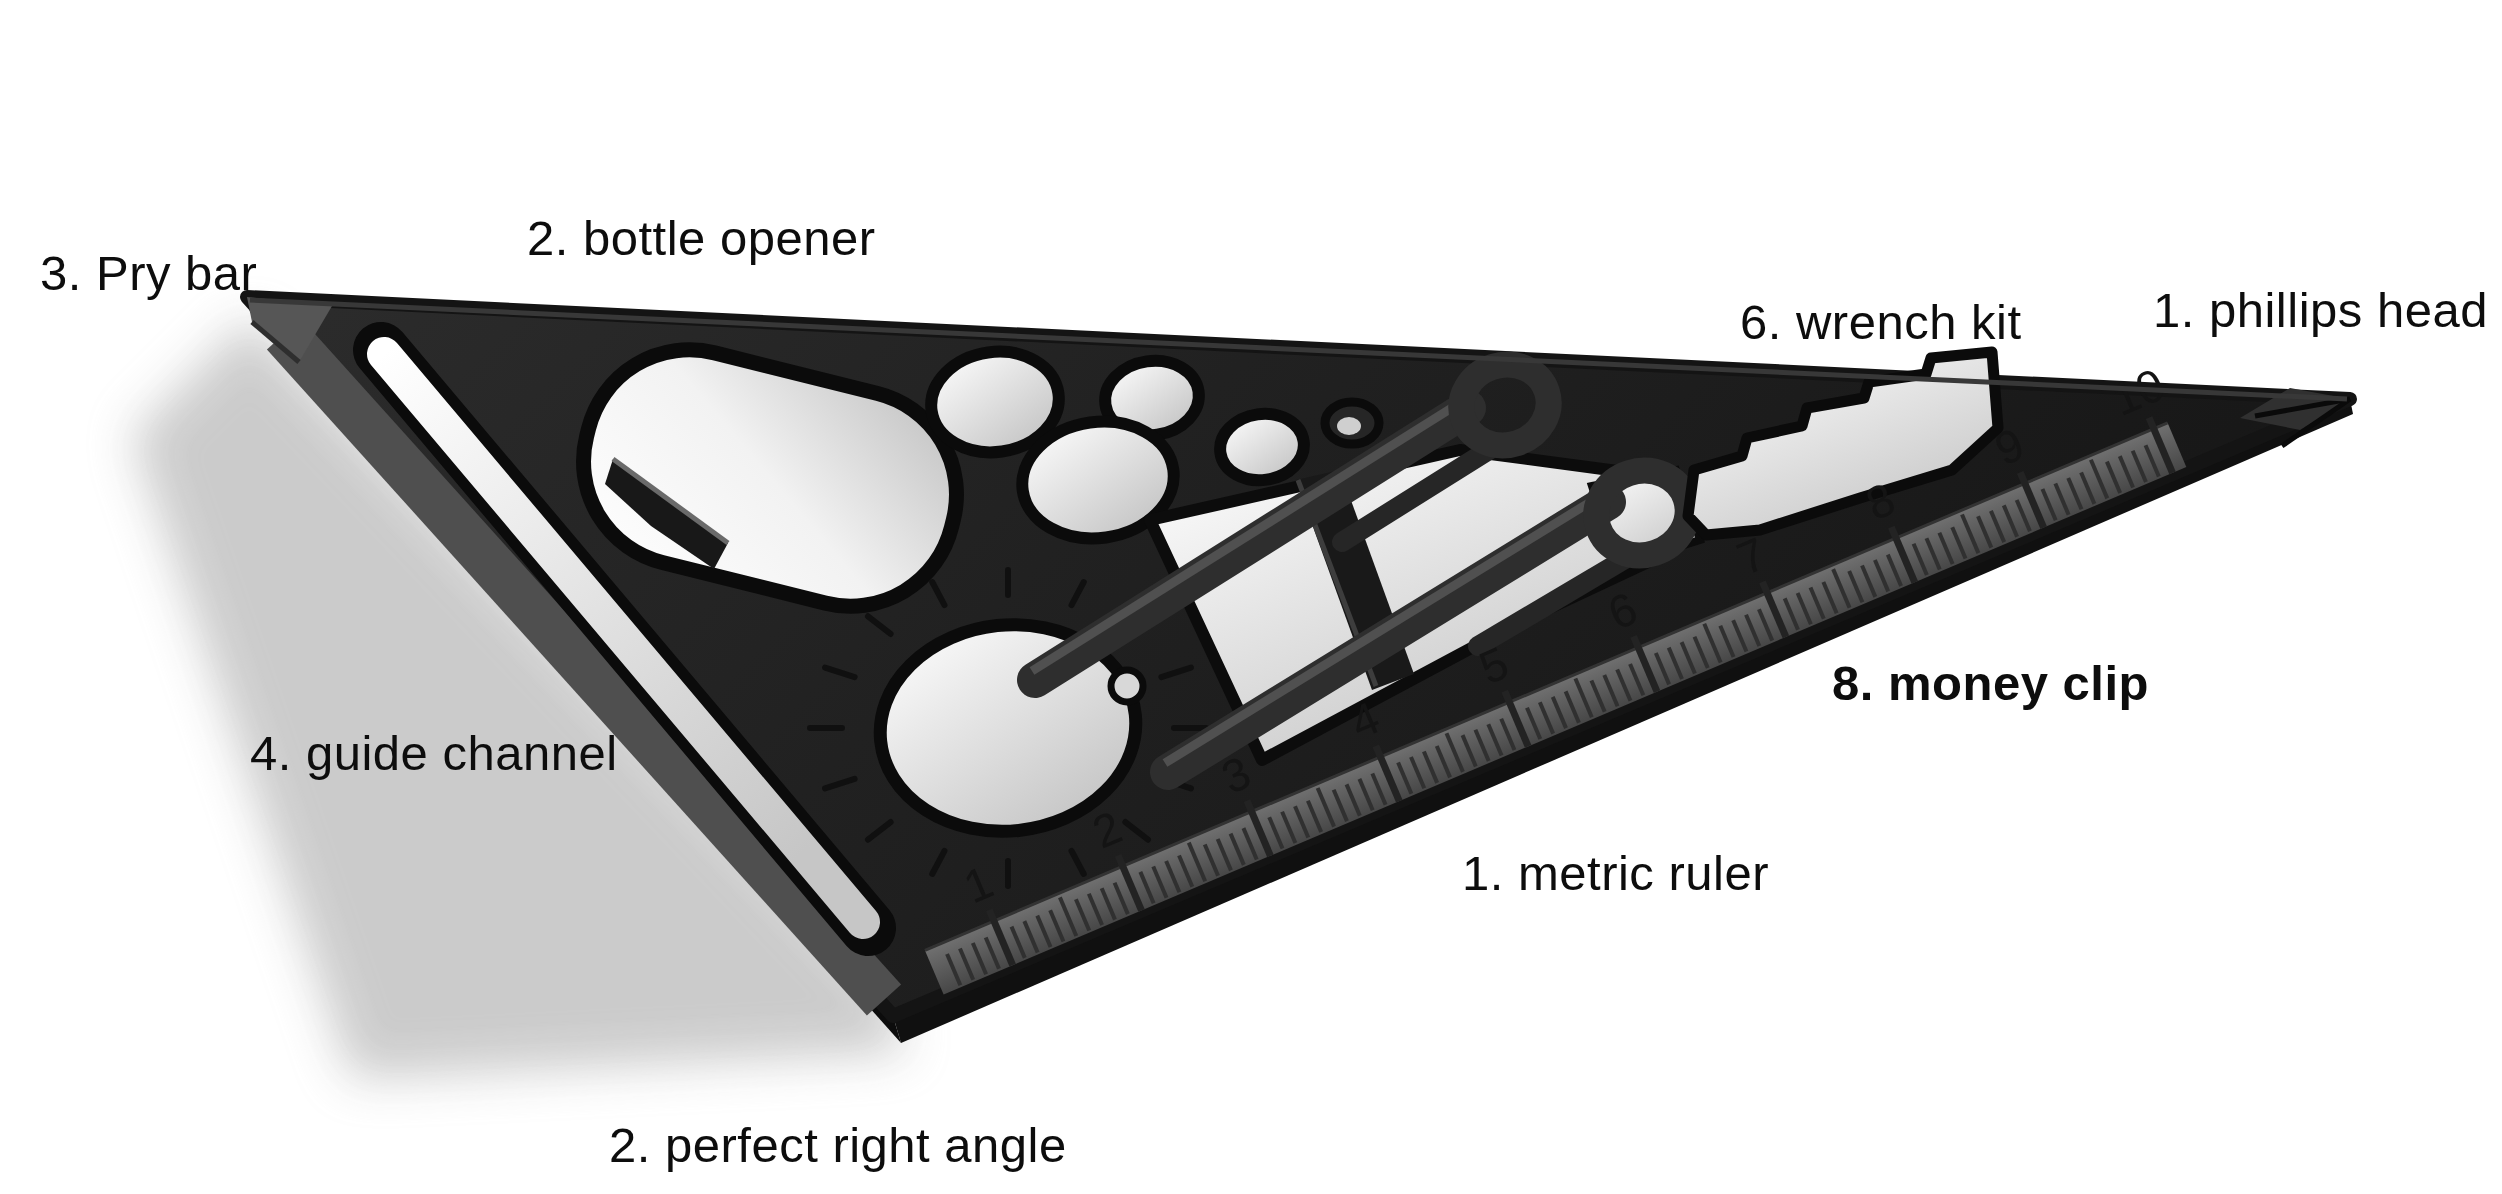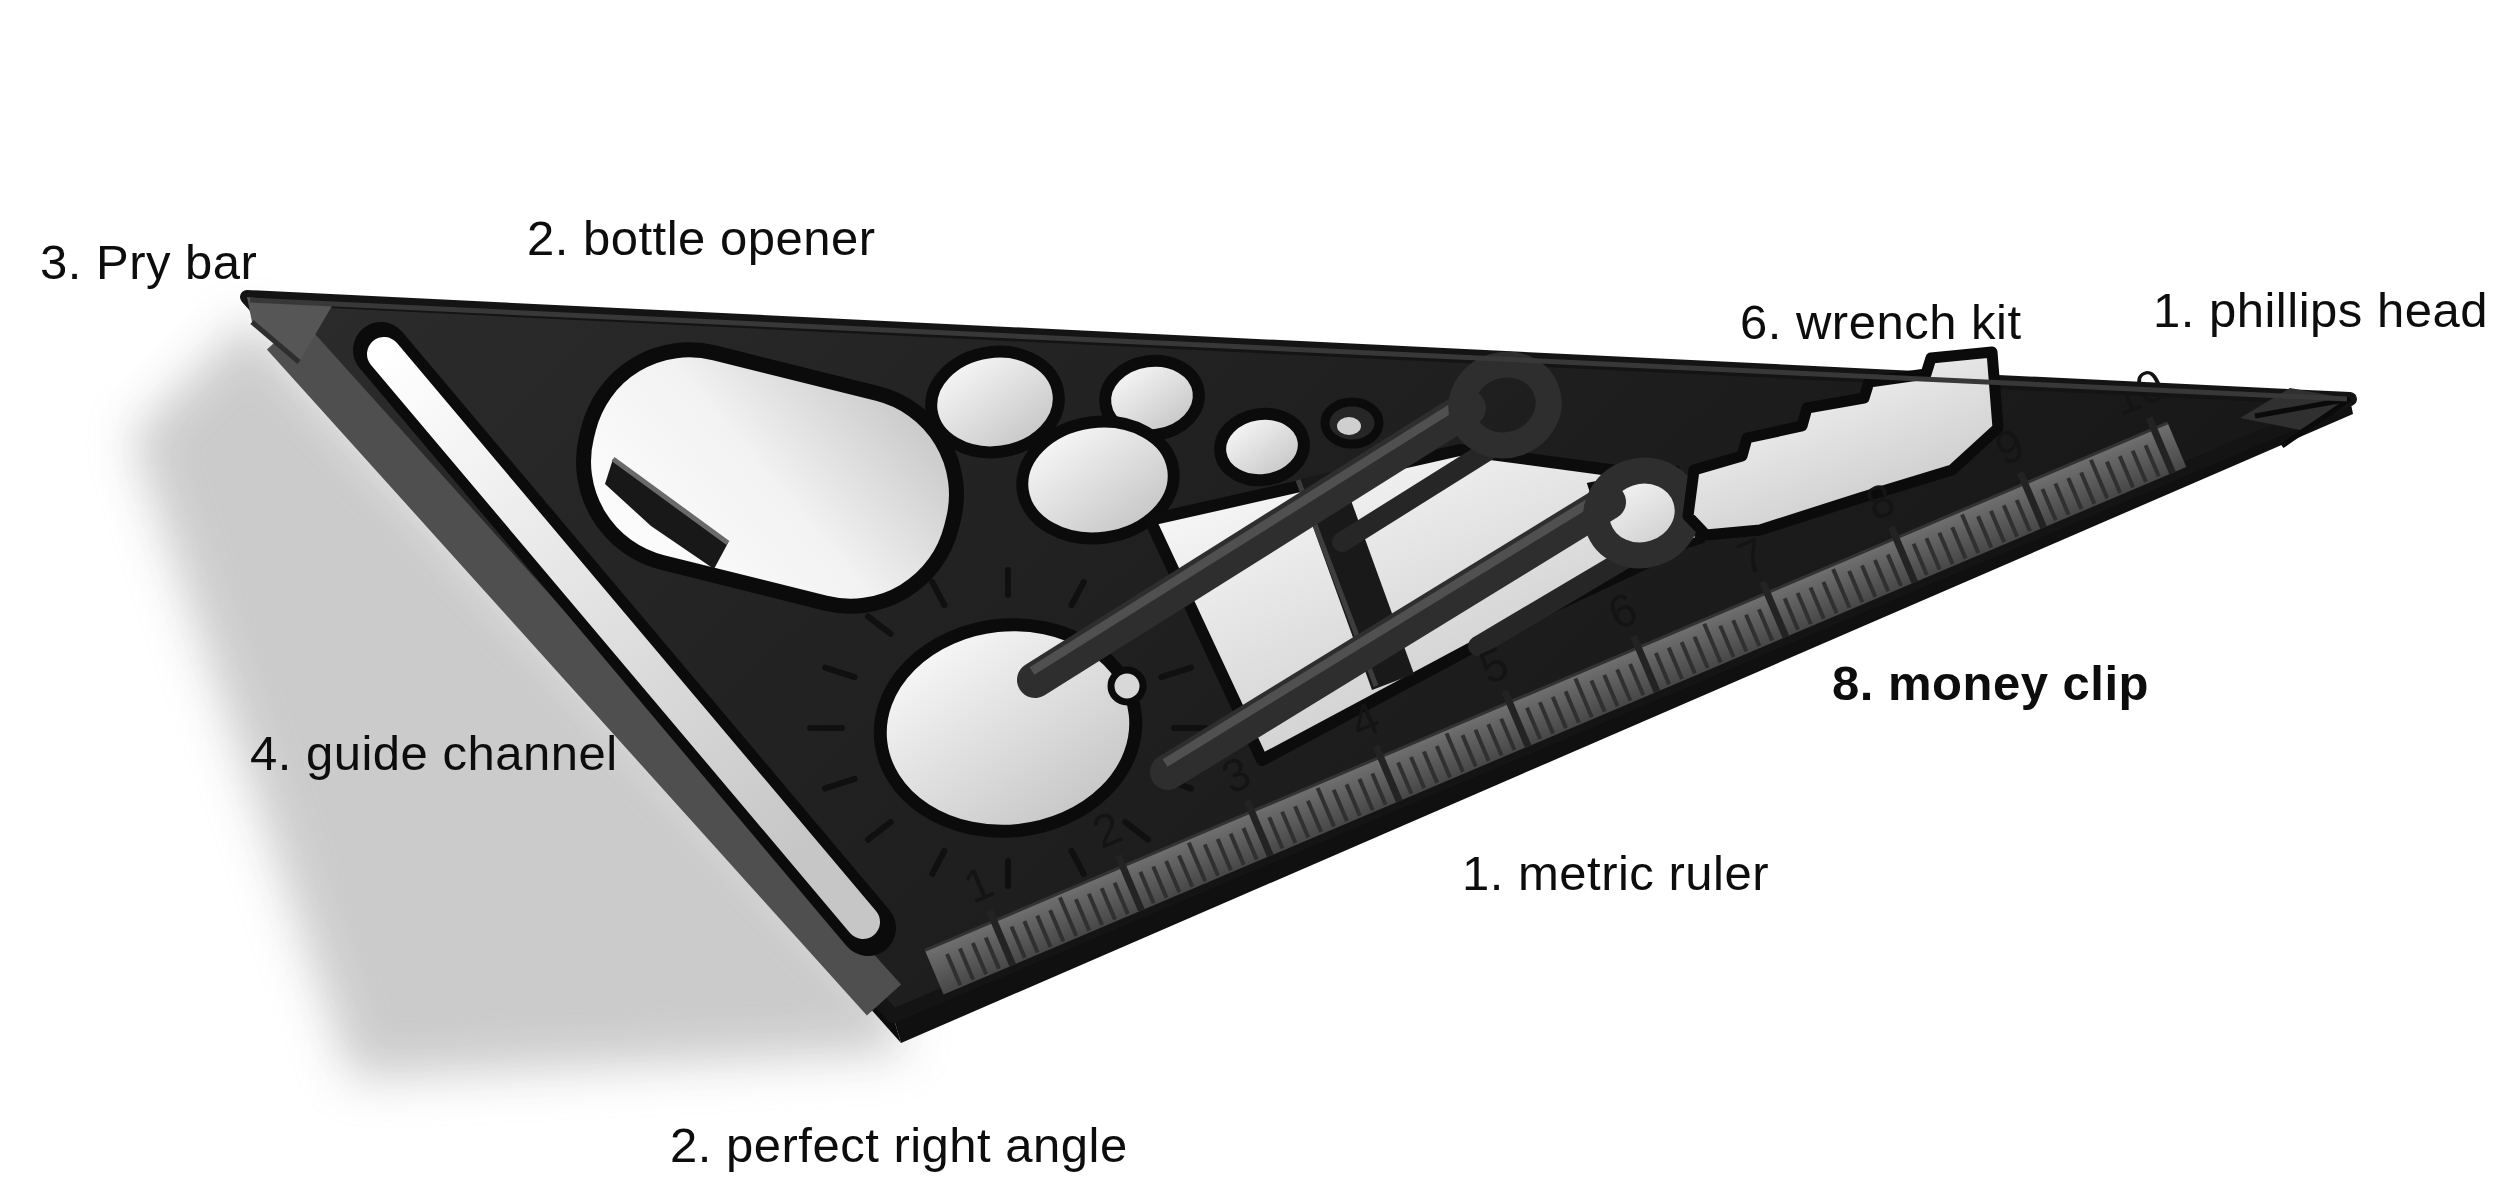--- a/index.html
+++ b/index.html
@@ -217,20 +217,20 @@
     </g>
 
     <polygon points="2350,399 2290,388 2240,418 2300,430" fill="#303030"></polygon>
     <line x1="2350" y1="399" x2="2255" y2="416" stroke="#0a0a0a" stroke-width="5"></line>
     <line x1="2350" y1="399" x2="2282" y2="446" stroke="#0a0a0a" stroke-width="5"></line>
 
     <line x1="250" y1="300" x2="2347" y2="399" stroke="#383838" stroke-width="5"></line>
   </svg>
 
   <div class="callout" style="left:1462px;top:843px;">1. metric ruler</div>
-  <div class="callout" style="left:670px;top:1115px;">2. perfect right angle</div>
-  <div class="callout" style="left:40px;top:232px;">3. Pry bar</div>
+  <div class="callout" style="left:609px;top:1115px;">2. perfect right angle</div>
+  <div class="callout" style="left:40px;top:243px;">3. Pry bar</div>
   <div class="callout" style="left:250px;top:723px;text-align:center;">4. guide channel</div>
   <div class="callout" style="left:2153px;top:280px;">1. phillips head</div>
   <div class="callout" style="left:1740px;top:292px;">6. wrench kit</div>
   <div class="callout" style="left:527px;top:208px;">2. bottle opener</div>
   <div class="callout" style="left:1832px;top:653px;font-weight:bold;">8. money clip</div>
 </div>
 
 </body></html>

